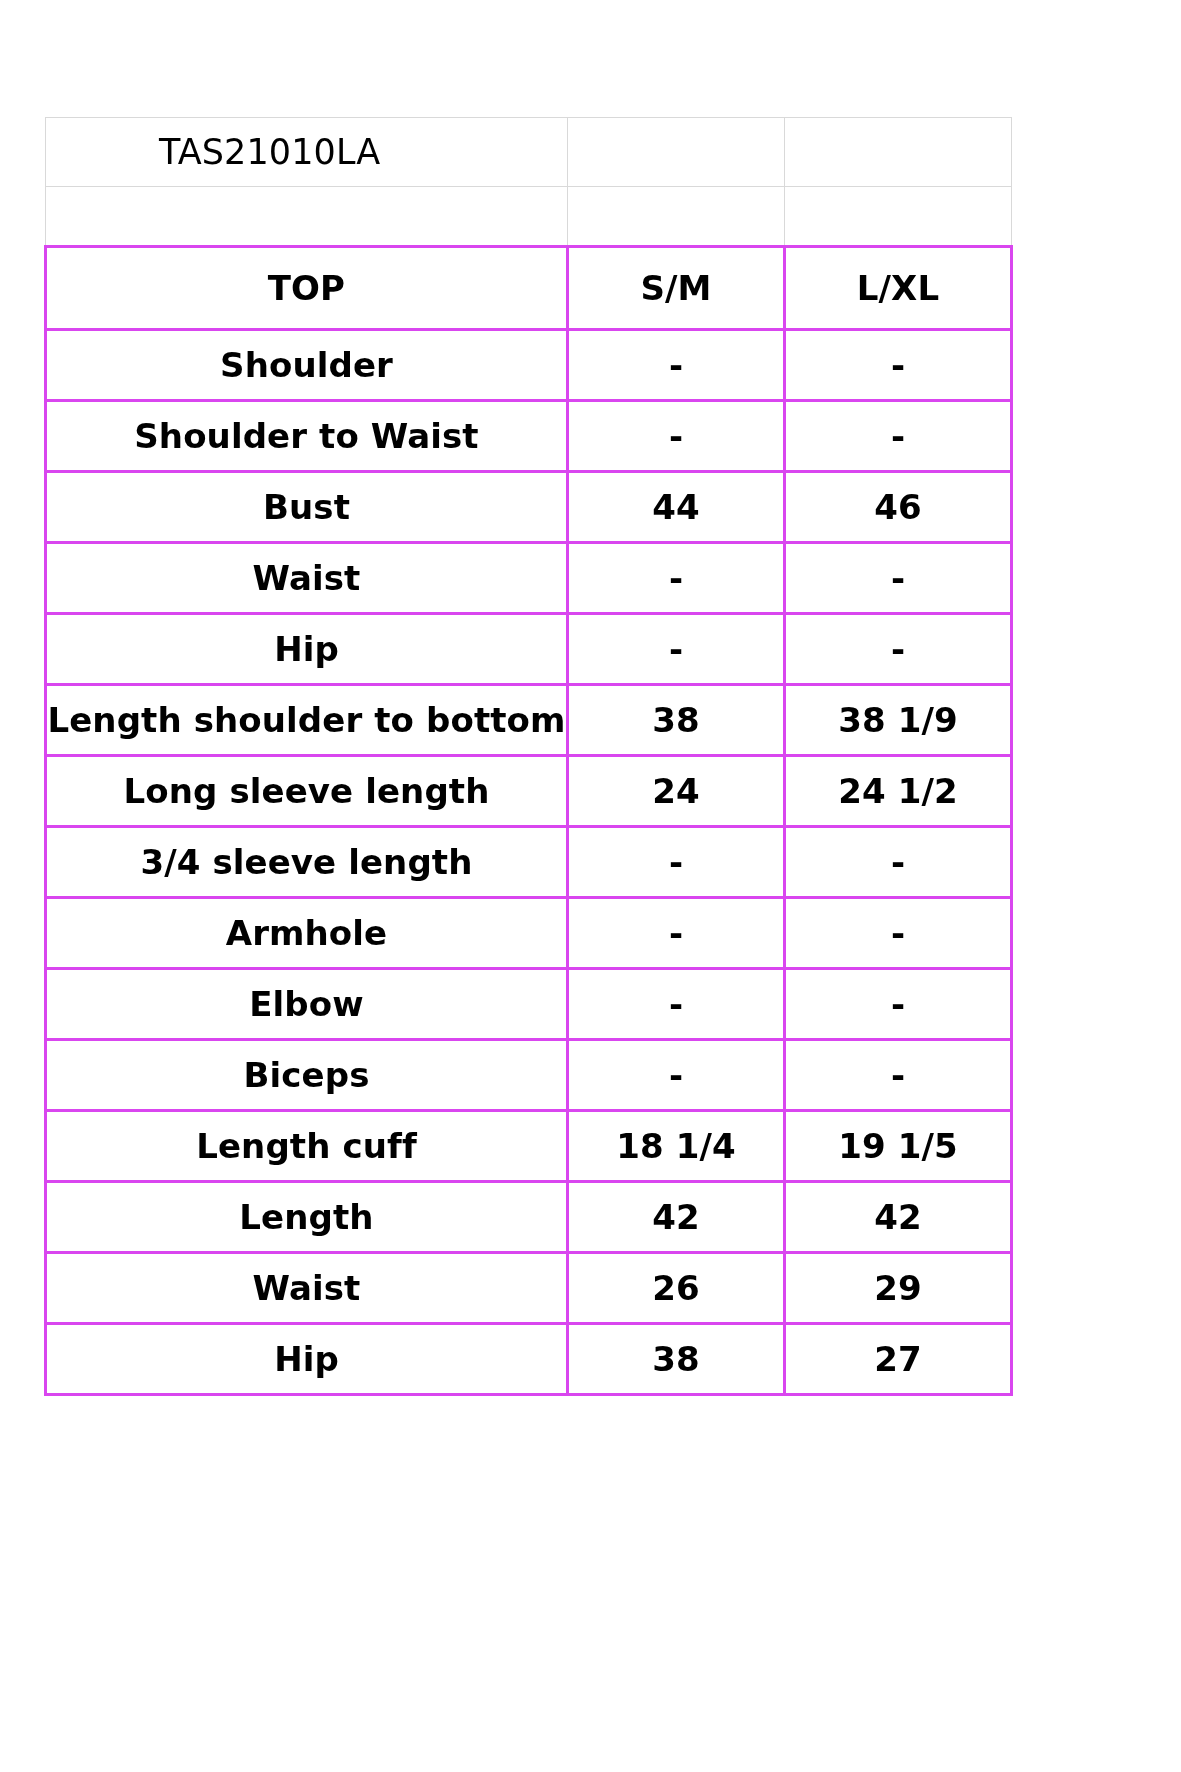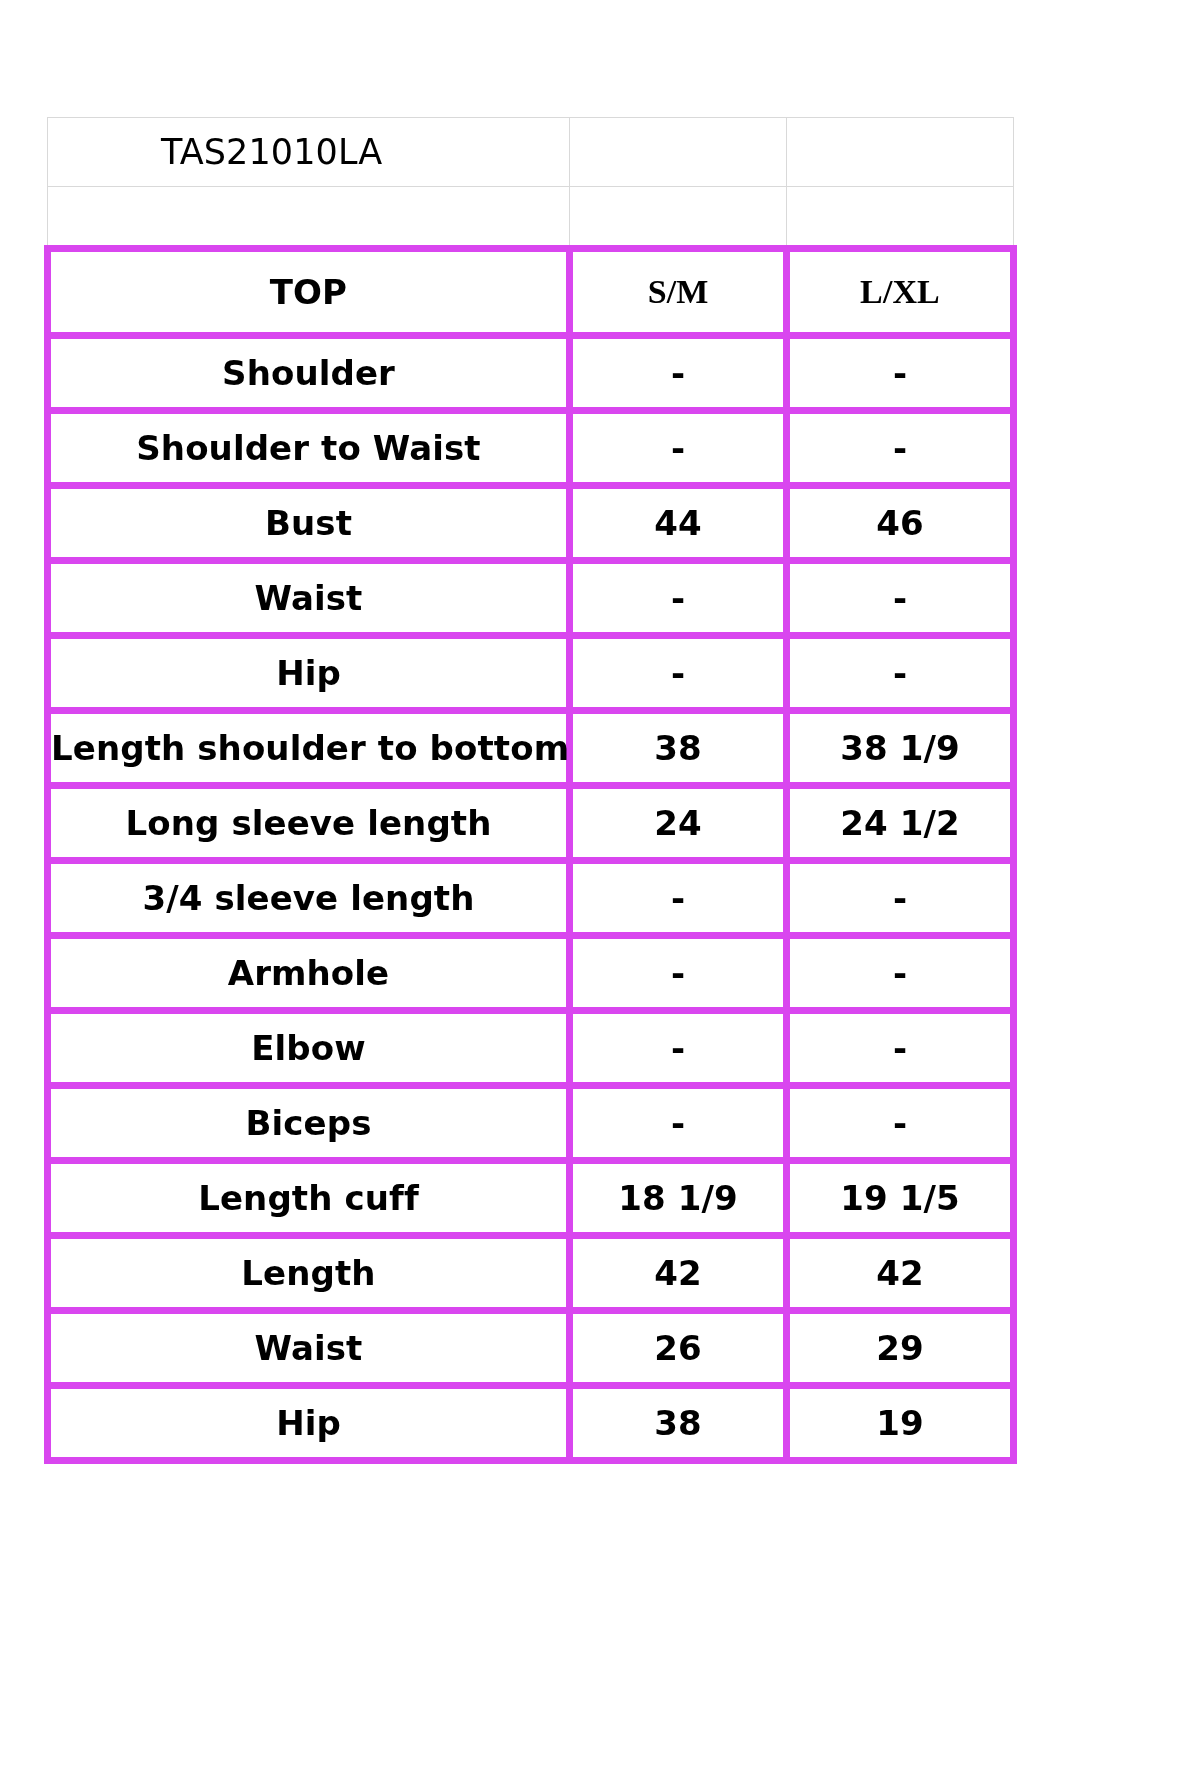--- a/index.html
+++ b/index.html
@@ -48,37 +48,36 @@
   .faint.title-cell {
     padding-left: 113px;
     font-size: 35px;
     font-weight: 500;
     height: 68px;
   }
   .faint.thin { height: 58px; }
 
   
   .bx {
-    border: 7px solid #d946ef;
+    border: 3px solid #d946ef;
     height: 68px;
   }
   .bx.hdr {
     height: 80px;
     text-align: center;
   }
   .hdr-label {
     font-size: 42px;
     font-weight: 500;
     text-align: center;
   }
   .hdr-val {
     font-size: 40px;
     font-weight: 500;
     text-align: center;
-    font-family: Liberation Serif, serif;
   }
   .row-label {
     padding-left: 14px;
     font-size: 36px;
     font-weight: 500;
     text-align: center;
     white-space: nowrap;
   }
   .row-val {
     text-align: center;
@@ -166,35 +165,35 @@
         <td class="bx row-val">-</td>
         <td class="bx row-val">-</td>
       </tr>
       <tr>
         <td class="bx row-label">Biceps</td>
         <td class="bx row-val">-</td>
         <td class="bx row-val">-</td>
       </tr>
       <tr>
         <td class="bx row-label">Length cuff</td>
-        <td class="bx row-val">18 1/9</td>
+        <td class="bx row-val">18 1/4</td>
         <td class="bx row-val">19 1/5</td>
       </tr>
 
 
       <tr>
         <td class="bx row-label">Length</td>
         <td class="bx row-val">42</td>
         <td class="bx row-val">42</td>
       </tr>
       <tr>
         <td class="bx row-label">Waist</td>
         <td class="bx row-val">26</td>
         <td class="bx row-val">29</td>
       </tr>
       <tr>
         <td class="bx row-label">Hip</td>
         <td class="bx row-val">38</td>
-        <td class="bx row-val">19</td>
+        <td class="bx row-val">27</td>
       </tr>
     </tbody>
   </table>
 </div>
 
 </body></html>

